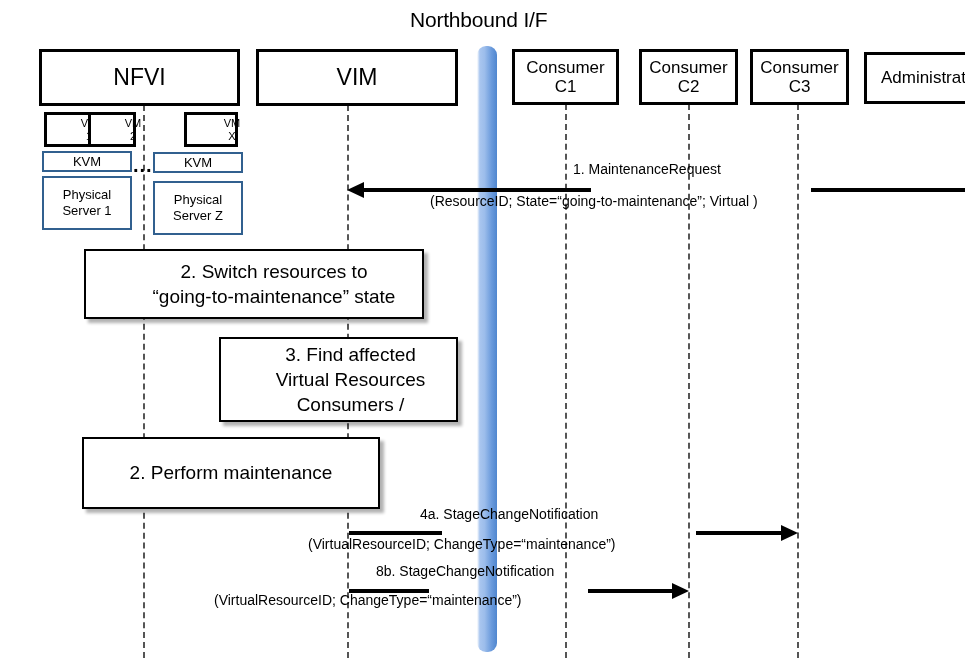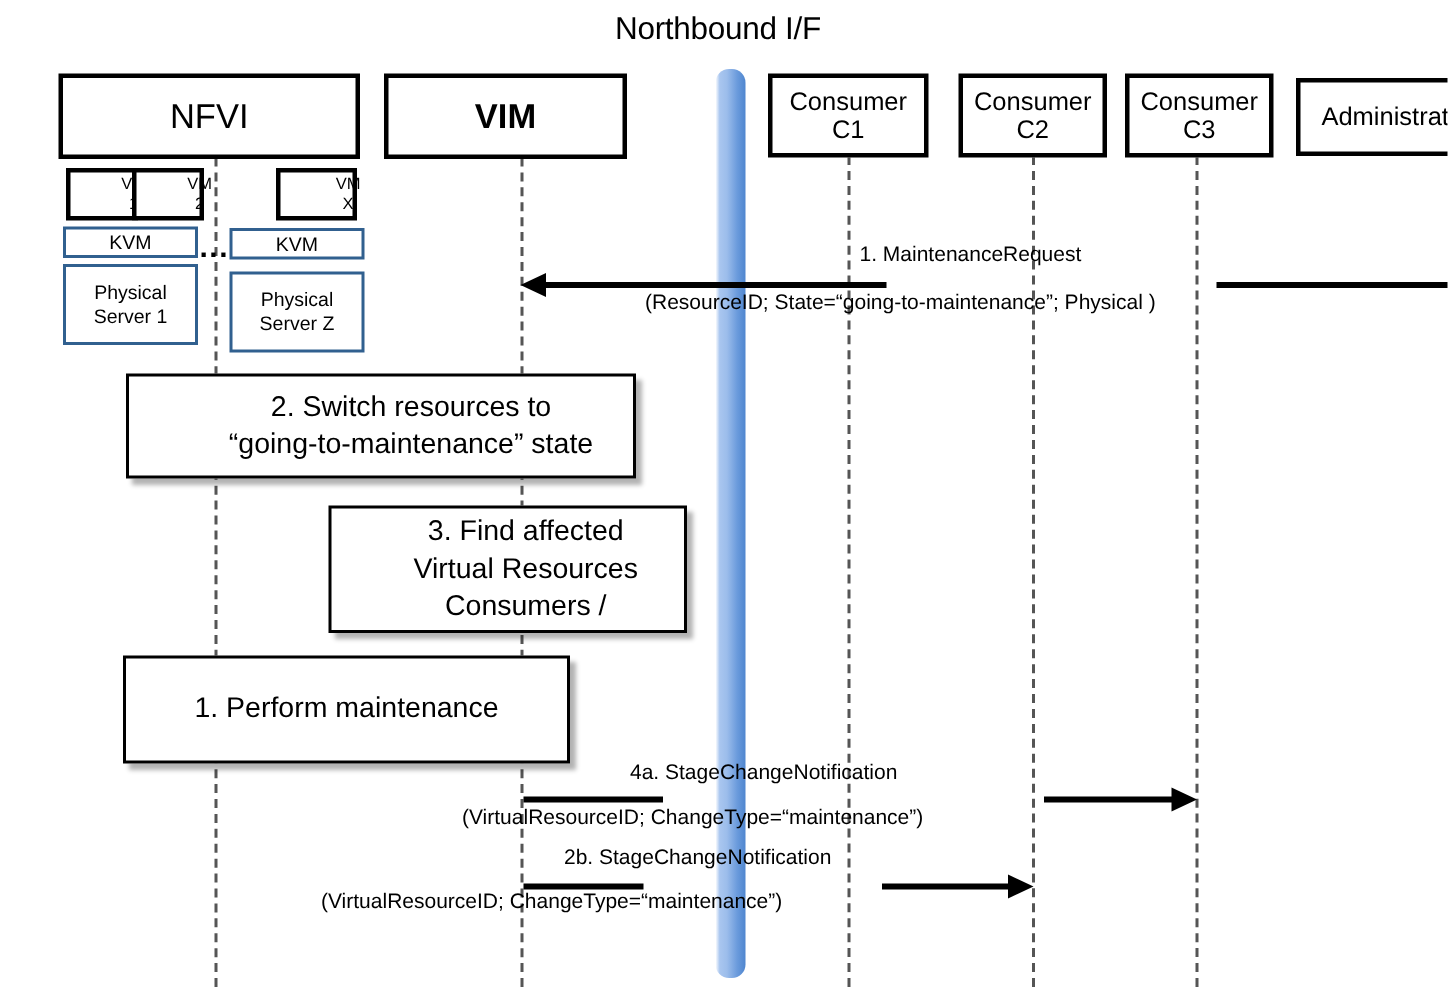--- a/index.html
+++ b/index.html
@@ -124,21 +124,21 @@
   <div class="abs lifeline" style="left:652px;top:104px;height:554px;"></div>
   <div class="abs lifeline" style="left:761px;top:104px;height:554px;"></div>
   <div class="abs lifeline" style="left:932px;top:104px;height:554px;"></div>
 
   <div class="abs nb-bar"></div>
 
   <div class="abs actor-box" style="left:3px;top:49px;width:201px;height:57px;">
     <span>NFVI</span>
   </div>
 
-  <div class="abs actor-box" style="left:220px;top:49px;width:162px;height:57px;font-weight:bold;">
+  <div class="abs actor-box" style="left:220px;top:49px;width:202px;height:57px;">
     <span>VIM</span>
   </div>
 
   <div class="abs actor-box small" style="left:476px;top:49px;width:107px;height:56px;">
     <div>
       <div>Consumer</div>
       <div>C1</div>
     </div>
   </div>
 
@@ -198,53 +198,53 @@
   </div>
 
   <div class="abs msg-line" style="left:775px;top:188px;width:158px;"></div>
   <div class="abs msg-line" style="left:328px;top:188px;width:227px;"></div>
   <div class="abs arrow-head left" style="left:311px;top:182px;"></div>
 
   <div class="abs msg-label" style="left:537px;top:161px;">
     <span>1.   MaintenanceRequest</span>
   </div>
   <div class="abs msg-label" style="left:394px;top:193px;">
-    <span>(ResourceID; State=“going-to-maintenance”; Physical )</span>
+    <span>(ResourceID; State=“going-to-maintenance”; Virtual )</span>
   </div>
 
   <div class="abs note" style="left:48px;top:249px;width:340px;height:70px;padding-left:40px;">
     <div>2. Switch resources to</div>
     <div>“going-to-maintenance” state</div>
   </div>
 
   <div class="abs note" style="left:183px;top:337px;width:239px;height:85px;padding-left:24px;">
     <div>3. Find affected</div>
     <div>Virtual Resources</div>
     <div>Consumers /</div>
   </div>
 
   <div class="abs note" style="left:46px;top:437px;width:298px;height:72px;">
-    <div>1. Perform maintenance</div>
+    <div>2. Perform maintenance</div>
   </div>
 
   <div class="abs msg-line" style="left:313px;top:531px;width:93px;"></div>
   <div class="abs msg-line" style="left:660px;top:531px;width:87px;"></div>
   <div class="abs arrow-head right" style="left:745px;top:525px;"></div>
 
   <div class="abs msg-label" style="left:384px;top:506px;">
     <span>4a. StageChangeNotification</span>
   </div>
   <div class="abs msg-label" style="left:272px;top:536px;">
     <span>(VirtualResourceID; ChangeType=“maintenance”)</span>
   </div>
 
   <div class="abs msg-line" style="left:313px;top:589px;width:80px;"></div>
   <div class="abs msg-line" style="left:552px;top:589px;width:85px;"></div>
   <div class="abs arrow-head right" style="left:636px;top:583px;"></div>
 
   <div class="abs msg-label" style="left:340px;top:563px;">
-    <span>2b. StageChangeNotification</span>
+    <span>8b. StageChangeNotification</span>
   </div>
   <div class="abs msg-label" style="left:178px;top:592px;">
     <span>(VirtualResourceID; ChangeType=“maintenance”)</span>
   </div>
 
 </div>
 
 </body></html>

